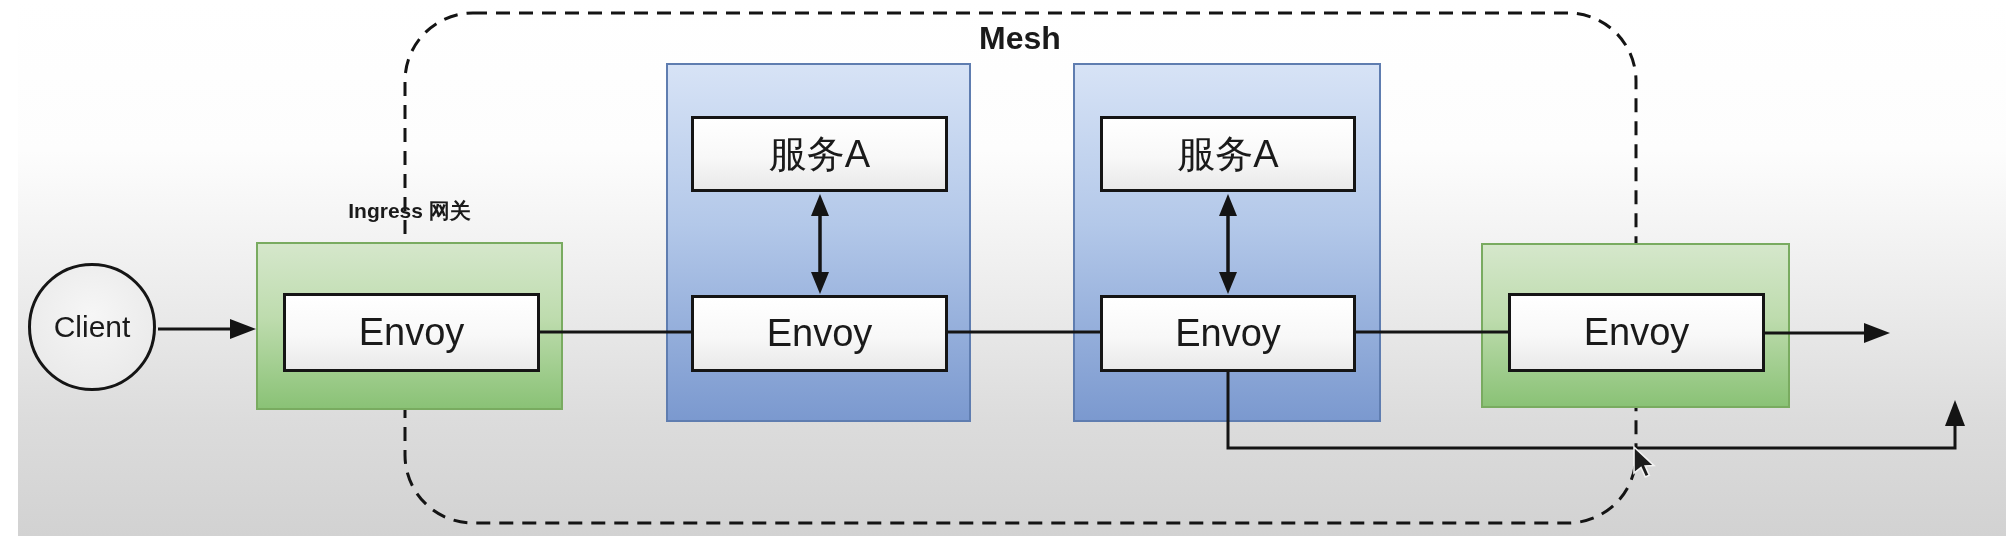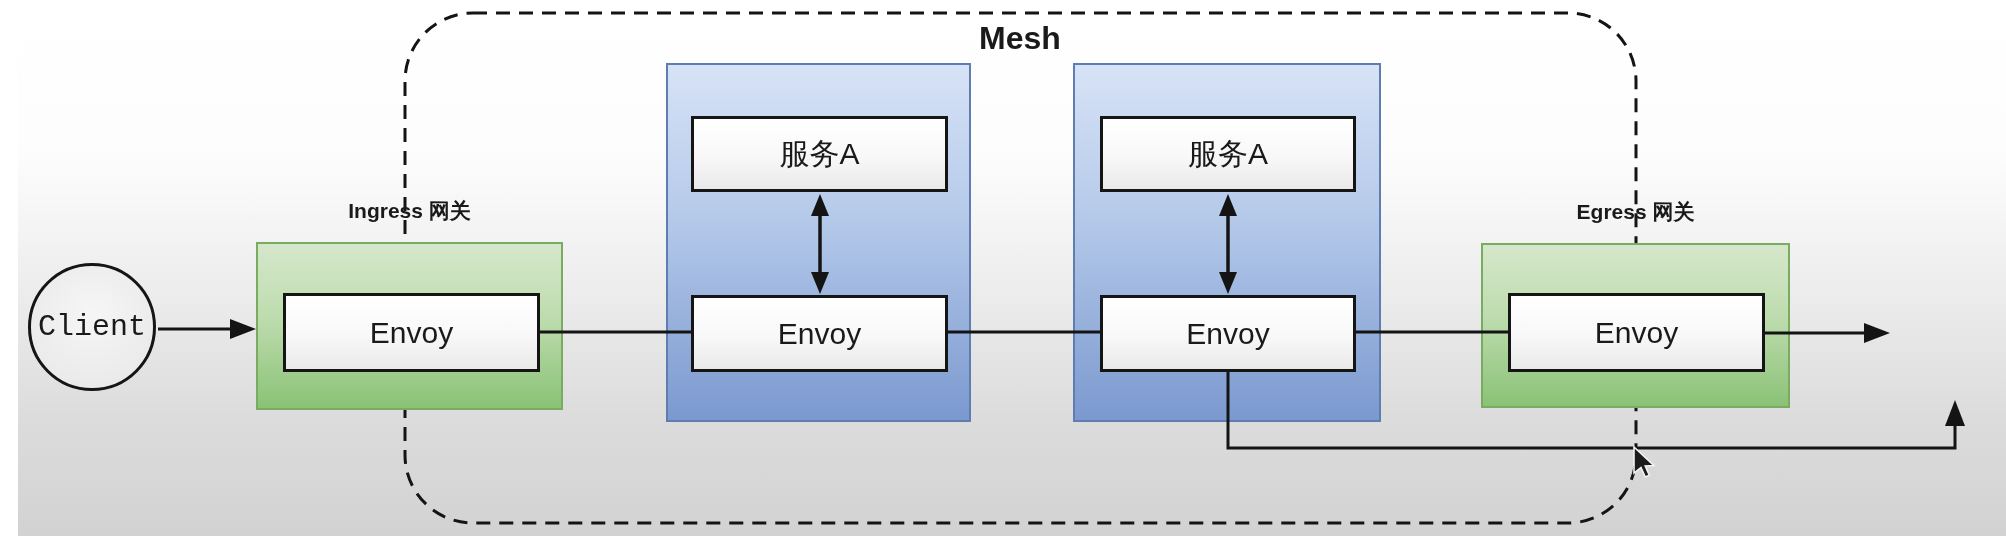--- a/index.html
+++ b/index.html
@@ -29,31 +29,30 @@
   }
   .pod-box{
     background:linear-gradient(180deg,var(--pod-fill-top,#d7e3f6) 0%,#b3c8e9 45%,var(--pod-fill-bottom,#7b99cf) 100%);
     border:2px solid var(--pod-border,#5f7db0);
     z-index:2;
   }
   .node-box{
     background:linear-gradient(180deg,var(--node-fill-top,#ffffff) 0%,#f8f8f8 55%,var(--node-fill-bottom,#e9e9e9) 100%);
     border:3px solid #151515;
     display:flex;align-items:center;justify-content:center;
-    font-size:30px;
+    font-size:38px;
     z-index:2;
   }
   .circle-node{
     border:3px solid #151515;
     border-radius:50%;
     background:radial-gradient(circle at 50% 40%, #f6f6f6 0%, #eaeaea 75%, #e2e2e2 100%);
     display:flex;flex-direction:column;align-items:center;justify-content:center;
     text-align:right;
     z-index:2;
-    font-family:Liberation Mono, monospace;
   }
   .client-label{font-size:30px;}
   .ext-line{font-size:28px;line-height:1.2;}
   .diagram-label{
     font-weight:bold;font-size:21px;
     text-align:center;
     z-index:2;
   }
   .mesh-label{
     font-weight:bold;font-size:32px;
@@ -67,21 +66,20 @@
 <div class="stage">
 
   <svg class="layer under" width="2006" height="536">
     <rect x="387" y="13" width="1231" height="510" rx="68" ry="68" fill="none" stroke="#141414" stroke-width="3" stroke-dasharray="14 9"></rect>
   </svg>
 
   <div class="abs mesh-label" style="left:902px;top:20px;width:200px;">Mesh</div>
 
   <div class="abs diagram-label" style="left:238px;top:197px;width:307px;">Ingress 网关</div>
 
-  <div class="abs diagram-label" style="left:1463px;top:198px;width:309px;">Egress 网关</div>
 
   <div class="abs circle-node" style="left:10px;top:263px;width:128px;height:128px;">
     <span class="client-label">Client</span>
   </div>
 
   <div class="abs gw-box" style="left:238px;top:242px;width:307px;height:168px;"></div>
   <div class="abs node-box" style="left:265px;top:293px;width:257px;height:79px;">
     <span>Envoy</span>
   </div>
 

